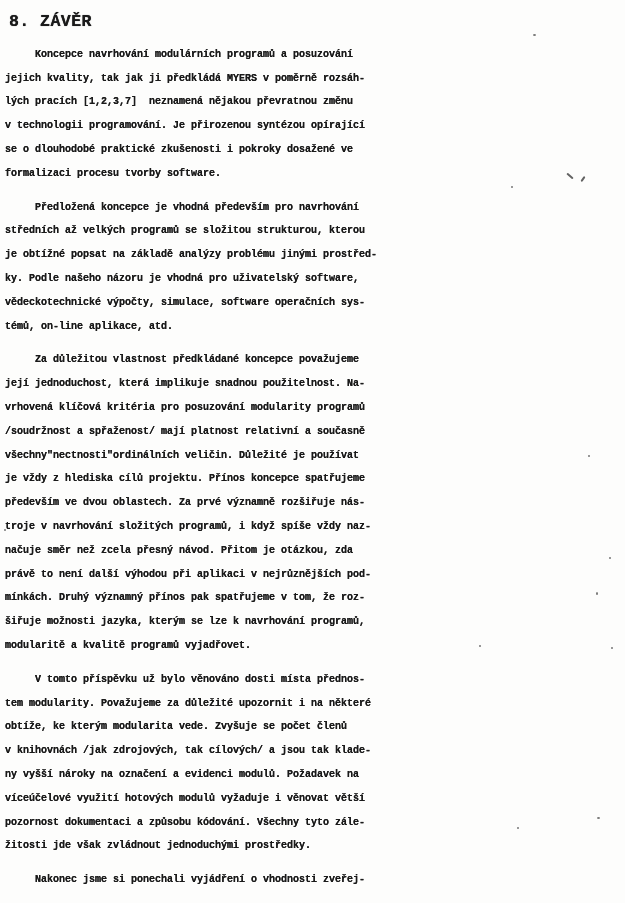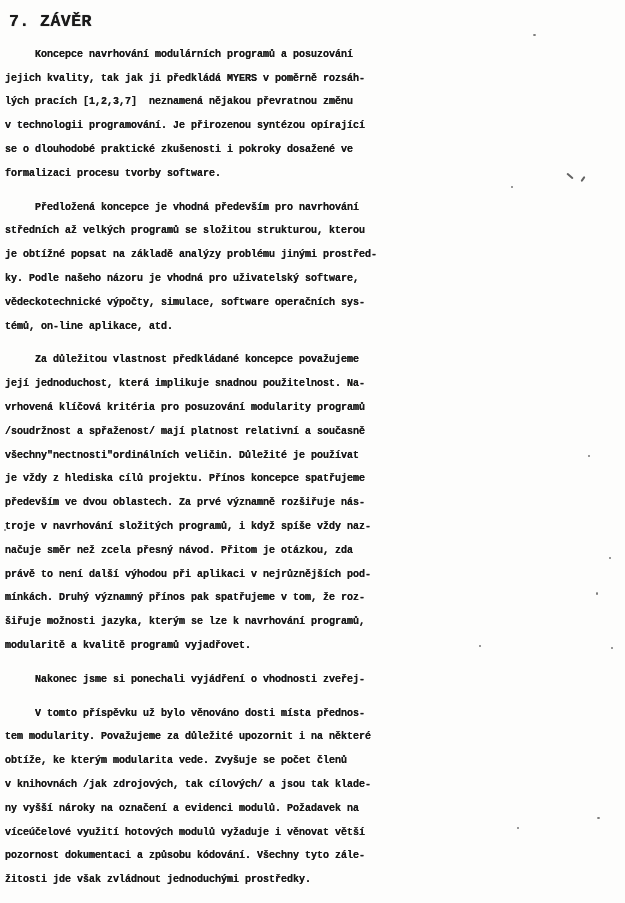--- a/index.html
+++ b/index.html
@@ -50,21 +50,21 @@
     background: #3c3c3c;
     opacity: 0.8;
     border-radius: 1px;
   }
 </style>
 </head>
 <body>
 
 <div class="page">
 
-  <div class="heading">7. ZÁVĚR</div>
+  <div class="heading">8. ZÁVĚR</div>
 
   <div class="para">     Koncepce navrhování modulárních programů a posuzování
 jejich kvality, tak jak ji předkládá MYERS v poměrně rozsáh-
 lých pracích [1,2,3,7]  neznamená nějakou převratnou změnu
 v technologii programování. Je přirozenou syntézou opírající
 se o dlouhodobé praktické zkušenosti i pokroky dosažené ve
 formalizaci procesu tvorby software.</div>
 
   <div class="para">     Předložená koncepce je vhodná především pro navrhování
 středních až velkých programů se složitou strukturou, kterou
@@ -80,30 +80,30 @@
 všechny"nectnosti"ordinálních veličin. Důležité je používat
 je vždy z hlediska cílů projektu. Přínos koncepce spatřujeme
 především ve dvou oblastech. Za prvé významně rozšiřuje nás-
 troje v navrhování složitých programů, i když spíše vždy naz-
 načuje směr než zcela přesný návod. Přitom je otázkou, zda
 právě to není další výhodou při aplikaci v nejrůznějších pod-
 mínkách. Druhý významný přínos pak spatřujeme v tom, že roz-
 šiřuje možnosti jazyka, kterým se lze k navrhování programů,
 modularitě a kvalitě programů vyjadřovet.</div>
 
-  <div class="para">     Nakonec jsme si ponechali vyjádření o vhodnosti zveřej-</div>
-
   <div class="para">     V tomto příspěvku už bylo věnováno dosti místa přednos-
 tem modularity. Považujeme za důležité upozornit i na některé
 obtíže, ke kterým modularita vede. Zvyšuje se počet členů
 v knihovnách /jak zdrojových, tak cílových/ a jsou tak klade-
 ny vyšší nároky na označení a evidenci modulů. Požadavek na
 víceúčelové využití hotových modulů vyžaduje i věnovat větší
 pozornost dokumentaci a způsobu kódování. Všechny tyto zále-
 žitosti jde však zvládnout jednoduchými prostředky.</div>
+
+  <div class="para">     Nakonec jsme si ponechali vyjádření o vhodnosti zveřej-</div>
 
   <div class="speck" style="left:533px; top:34px;  width:3px; height:2px;"></div>
   <div class="speck" style="left:511px; top:186px; width:2px; height:2px;"></div>
   <div class="tick" style="left:566px; top:175px; width:8px; height:2px; transform:rotate(40deg);"></div>
   <div class="tick" style="left:580px; top:178px; width:6px; height:2px; transform:rotate(-55deg);"></div>
   <div class="speck" style="left:588px; top:455px; width:2px; height:2px;"></div>
   <div class="speck" style="left:609px; top:557px; width:2px; height:2px;"></div>
   <div class="speck" style="left:596px; top:592px; width:2px; height:3px;"></div>
   <div class="speck" style="left:479px; top:645px; width:2px; height:2px;"></div>
   <div class="speck" style="left:611px; top:647px; width:2px; height:2px;"></div>

